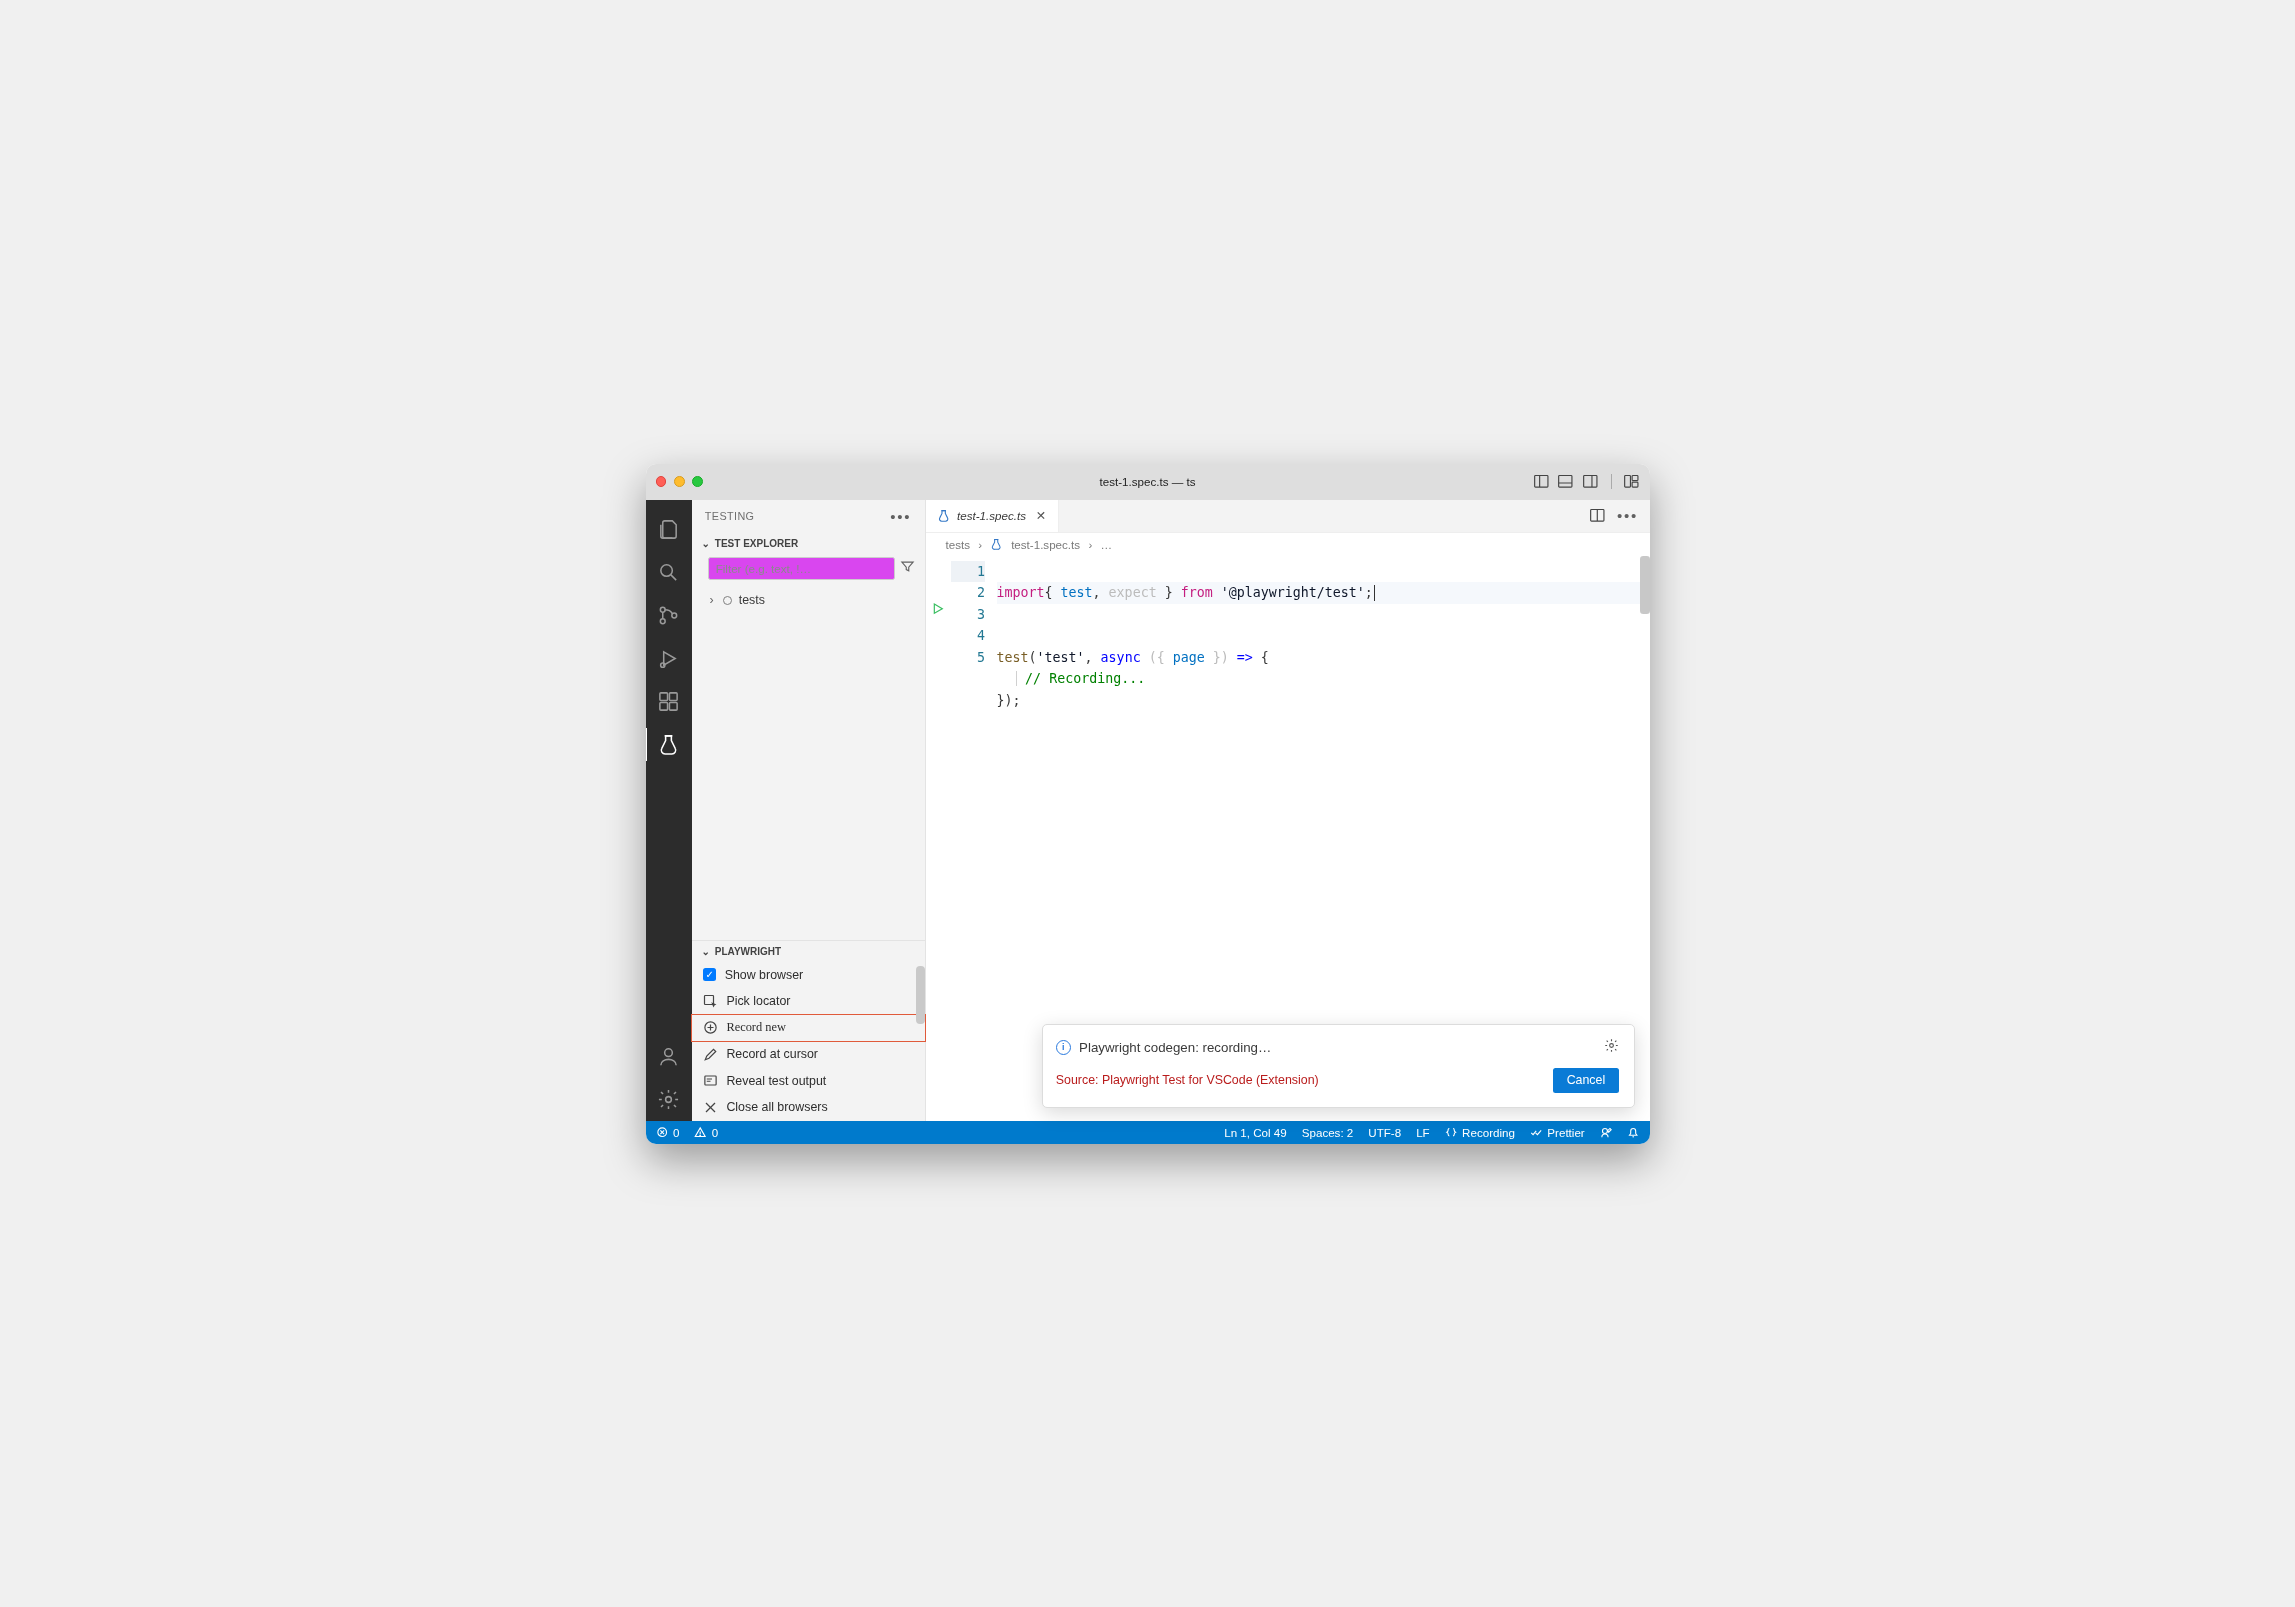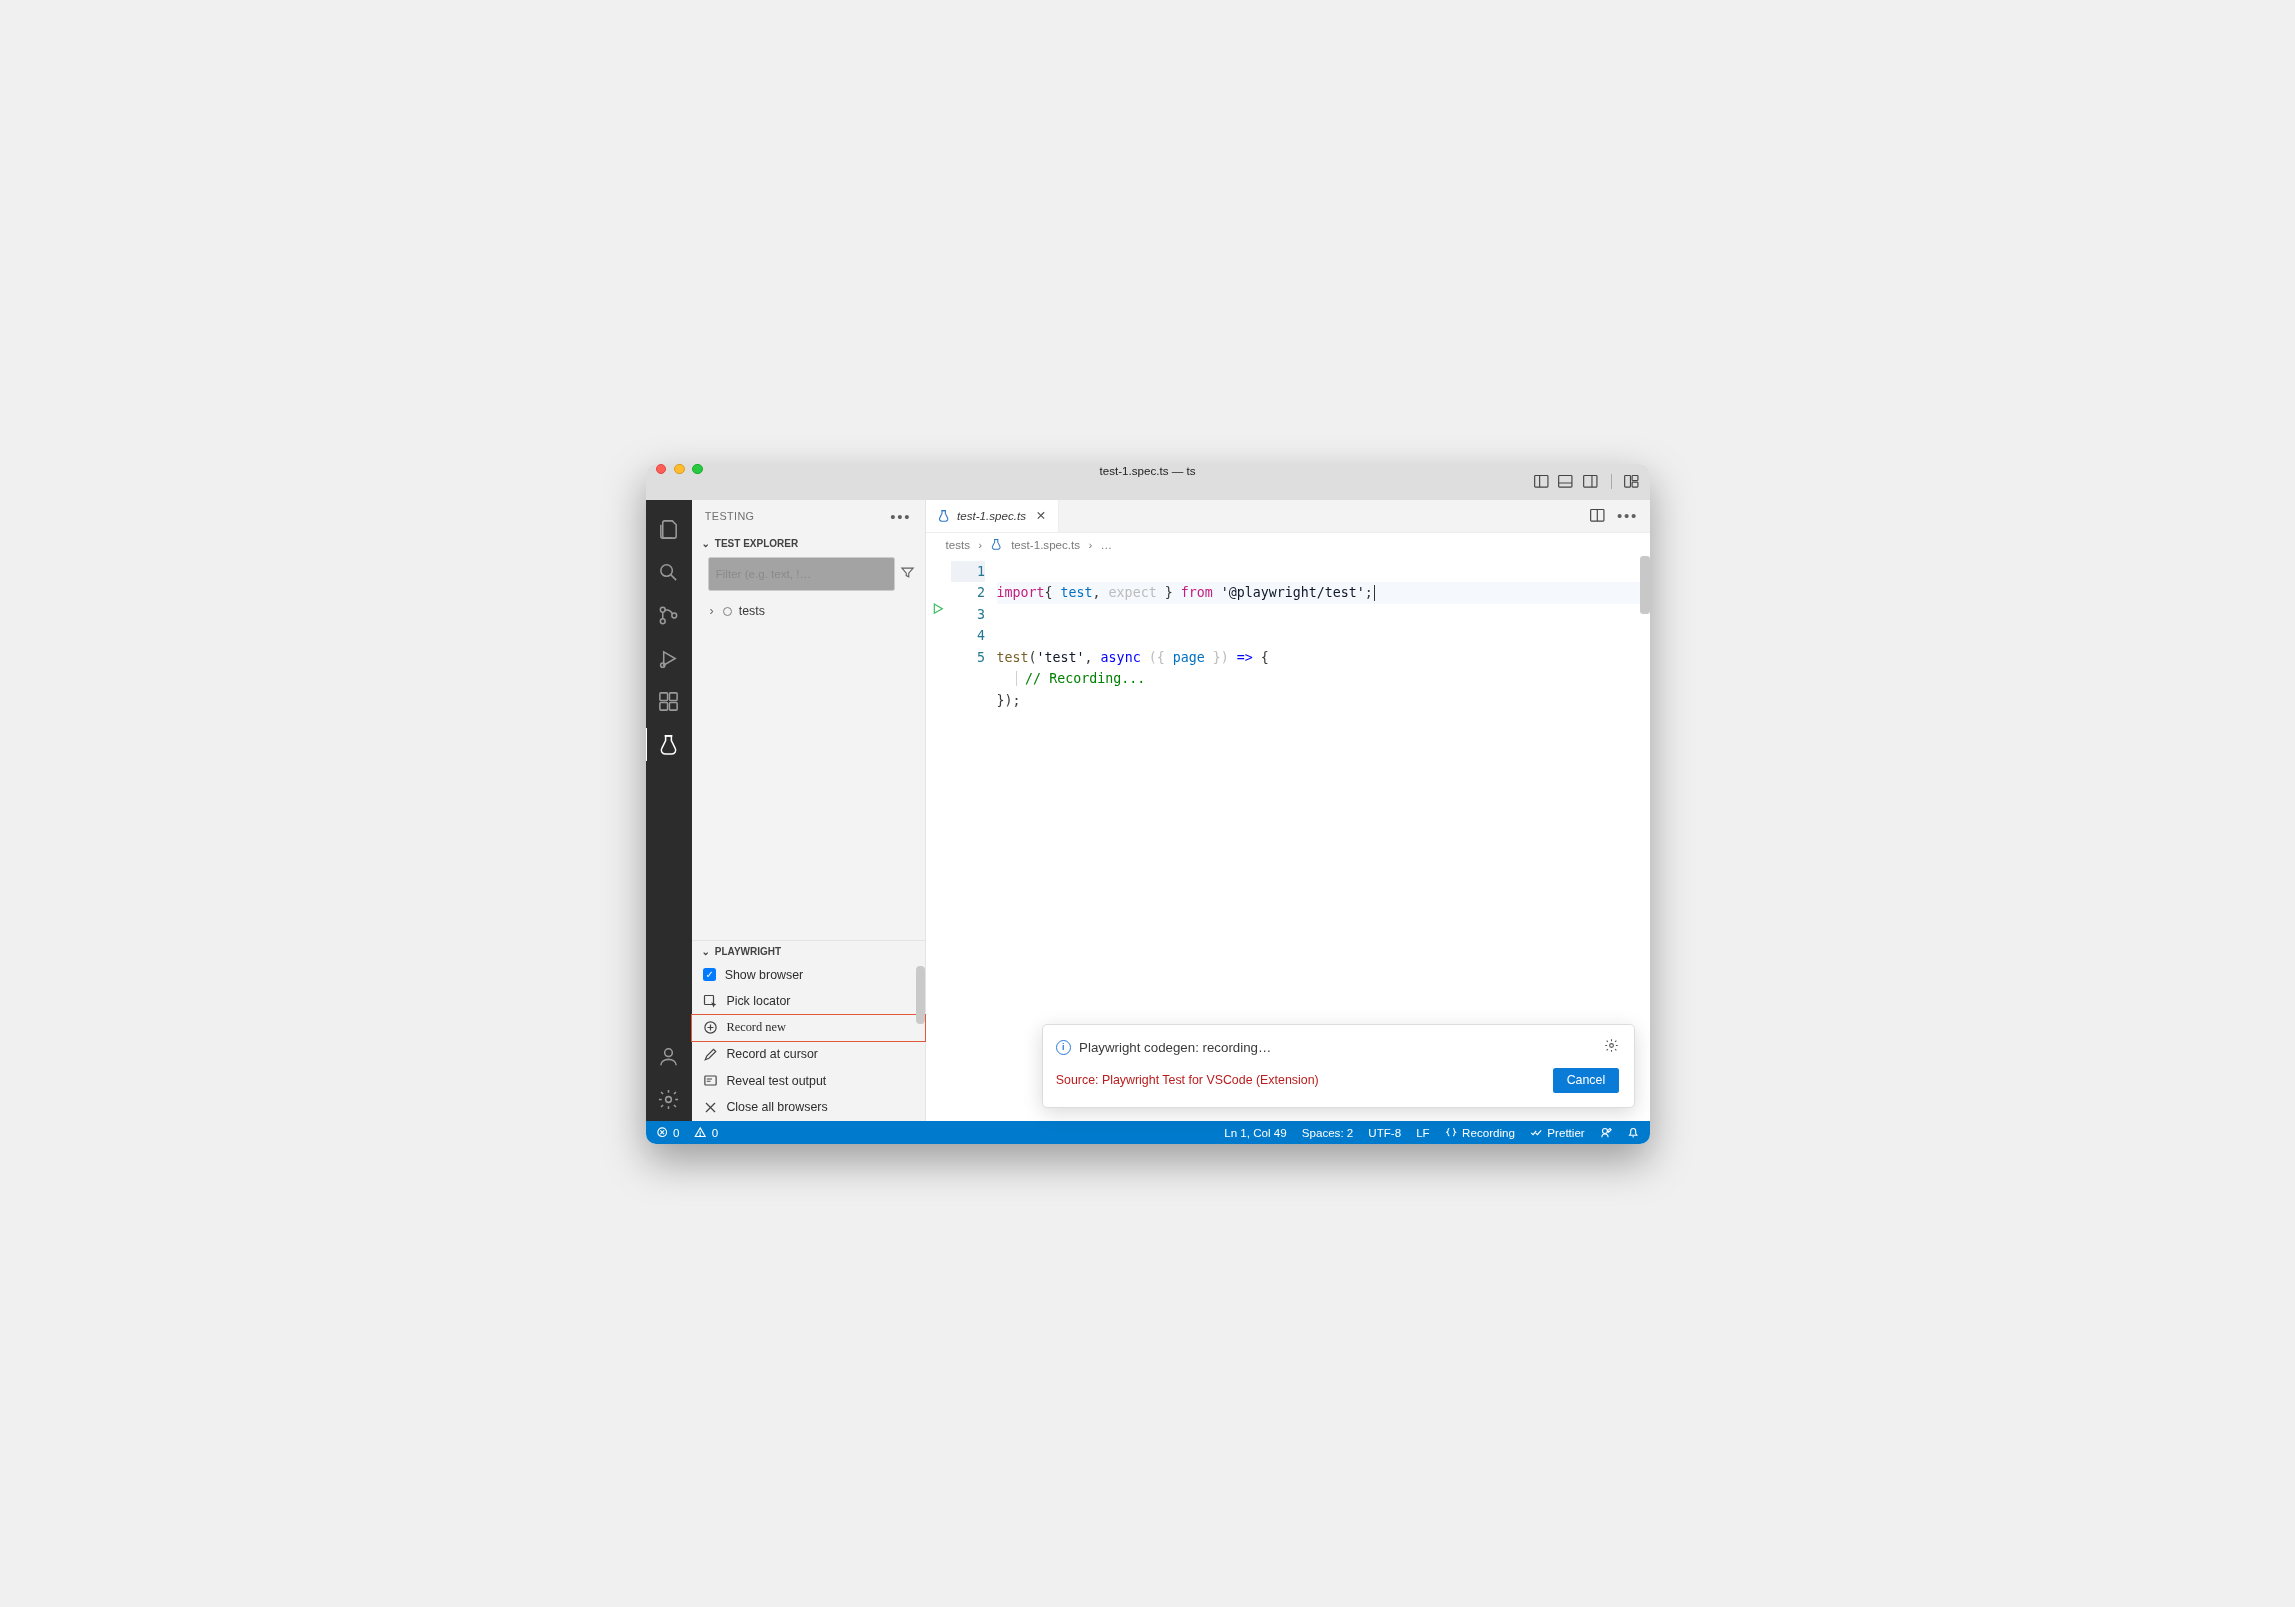--- a/index.html
+++ b/index.html
@@ -11,21 +11,21 @@
     border-radius: 10px;
     box-shadow: 0 16.6px 41px rgba(0,0,0,0.35);
     overflow: hidden;
     display: flex; flex-direction: column;
     position: relative;
   }
   
   .titlebar {
     height: 36px; flex: 0 0 36px;
     background: #dedede;
-    display: flex; 
+    display: flex; align-items: center;
     padding: 0 10px;
     position: relative;
   }
   .traffic { display: flex; gap: 7.5px; }
   .dot { width: 10.8px; height: 10.8px; border-radius: 50%; }
   .dot.red { background:#ff5f57; border:0.8px solid #e0443e;}
   .dot.yel { background:#febc2e; border:0.8px solid #d89d22;}
   .dot.grn { background:#28c840; border:0.8px solid #1aad2b;}
   .title { position: absolute; left: 0; right: 0; text-align: center; font-size: 11.6px; color: #222; pointer-events: none; }
   .title-right { margin-left: auto; display: flex; gap: 8.3px; align-items: center; }
@@ -51,21 +51,21 @@
     width: 234px; flex: 0 0 234px;
     background: #f3f3f3;
     border-right: 0.8px solid #e3e3e3;
     display: flex; flex-direction: column;
   }
   .side-hdr { height: 33px; display: flex; align-items: center; justify-content: space-between; padding: 0 13.3px; color:#6f6f6f; font-size: 10.8px; letter-spacing: 0.4px; }
   .dots3 { letter-spacing: 1.7px; font-size: 15px; color:#606060; }
   .section-label { display:flex; align-items:center; gap:5px; padding: 5px 10px; font-size: 10px; font-weight: 700; color:#424242; cursor: pointer; }
   .chev { display:inline-block; width: 8.3px; text-align:center; }
   .filter-row { display:flex; align-items:center; gap:5px; padding: 3.3px 10px 6.6px 16.6px; }
-  .filter-input { flex:1; height: 34px; border:0.8px solid #ccc; background:#a3a3a3; border-radius:2.5px; padding:0 6.6px; font-size:11.6px; color:#333; }
+  .filter-input { flex:1; height: 23px; border:0.8px solid #ccc; background:#d946ef; border-radius:2.5px; padding:0 6.6px; font-size:11.6px; color:#333; }
   .filter-input::placeholder{color:#8a8a8a;}
   .filter-icon{ color:#606060; }
   .tree { padding: 3.3px 0 0 15px; font-size: 12.4px; color:#3a3a3a; }
   .tree-row{display:flex; align-items:center; gap:6.6px; height:21.5px; cursor:pointer;}
   .tw{width:10px;text-align:center;color:#666;}
   .ring{display:inline-block;width:9px;height:9px;border:1.2px solid #808080;border-radius:50%;}
   
   .pw-panel { margin-top:auto; border-top:0.8px solid #e3e3e3; position:relative;}
   .pw-scroll { position:absolute; right:0; top:25px; width:8.3px; height:58px; background:#c9c9c9; border-radius:4.1px;}
   .pw-list { font-size:12.4px; color:#2d2d2d; }

